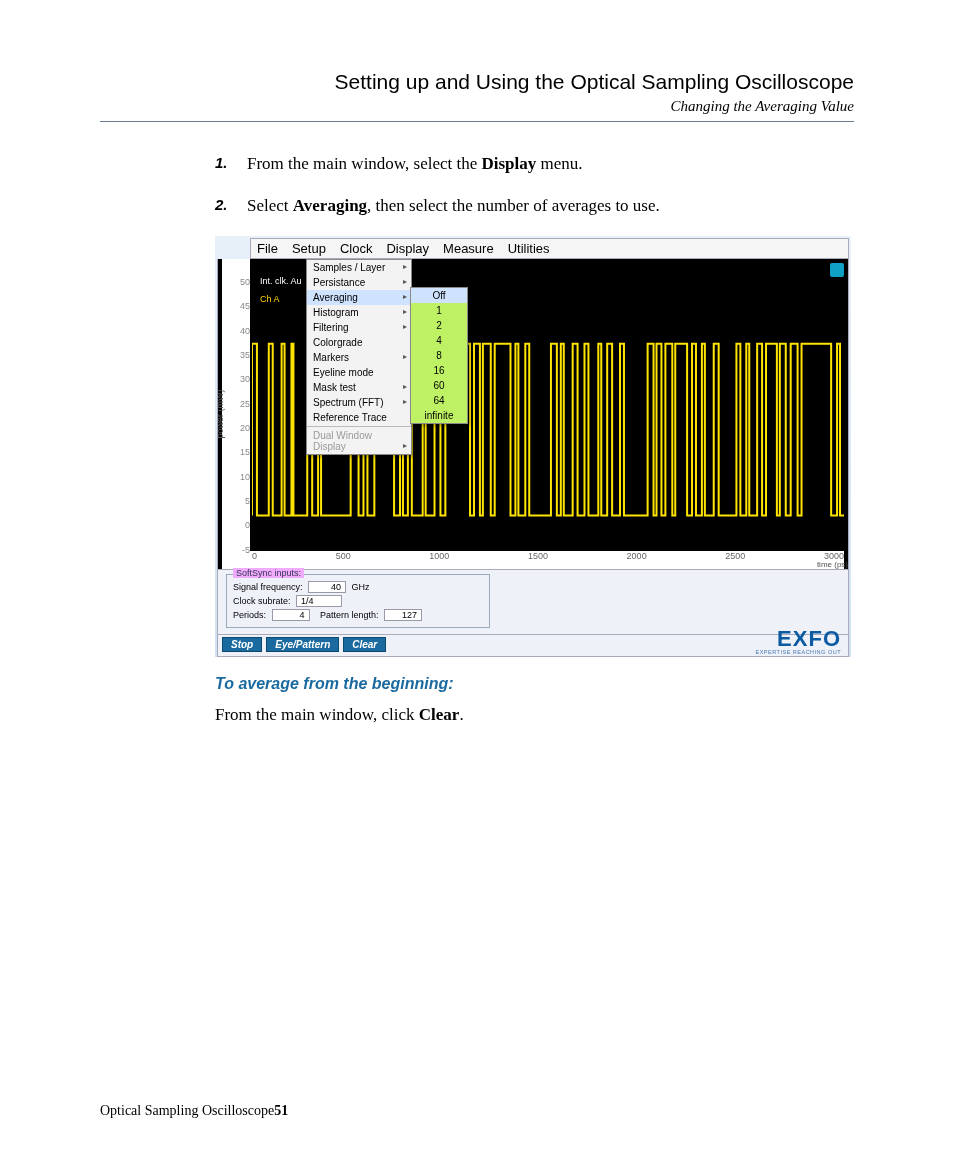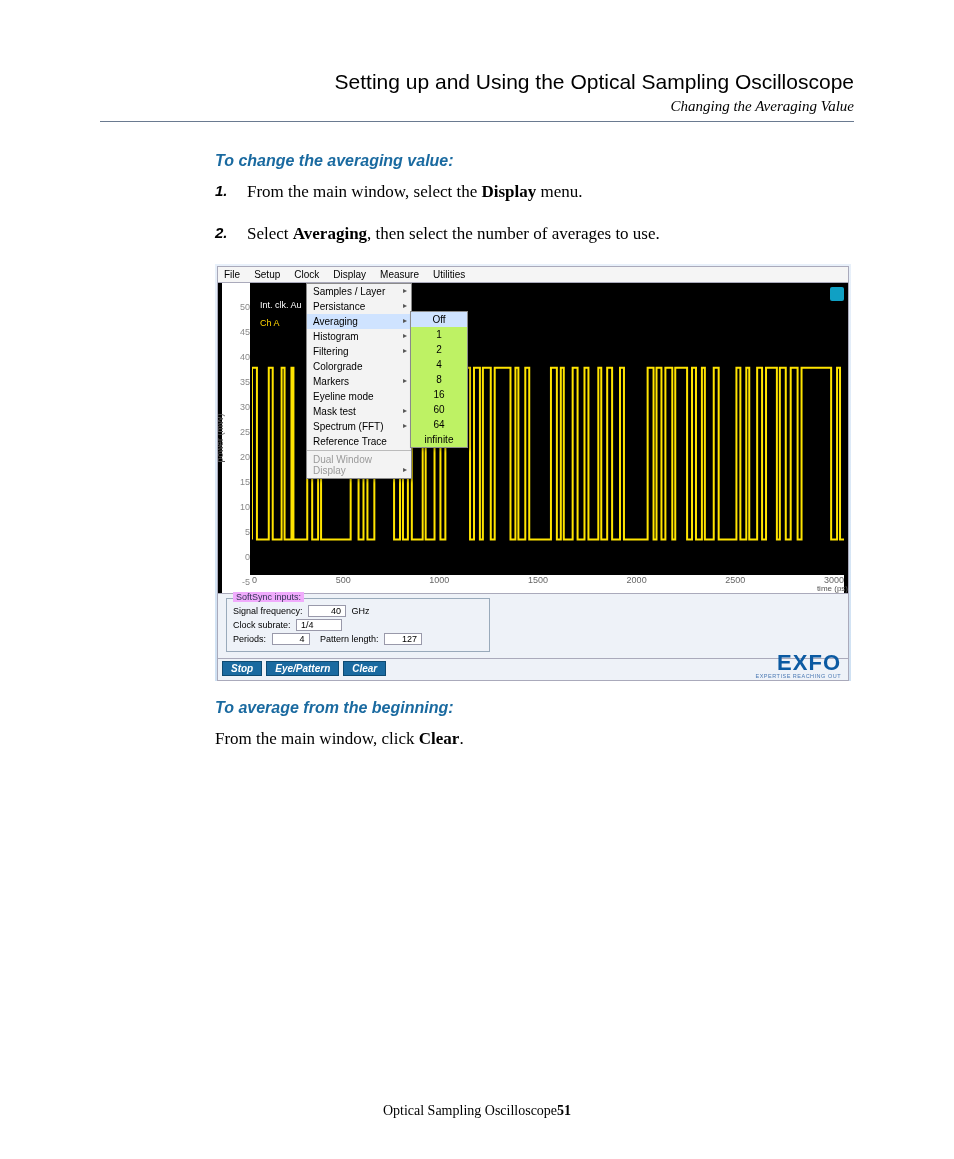--- a/index.html
+++ b/index.html
@@ -88,33 +88,34 @@
     background: linear-gradient(#e8f0fa, #cfe1f3);
     padding: 2px 2px 0 2px;
     position: relative;
   }
   .menubar {
     background: #f5f5f5;
     border: 1px solid #aab;
     display: flex;
     gap: 14px;
     padding: 2px 6px;
-    font-size: 10px;
+    font-size: 13px;
+    margin-left: 33px;
   }
   .chart-area {
     background: #000;
     height: 310px;
     position: relative;
     border: 1px solid #aab;
     border-top: none;
     overflow: hidden;
   }
   .yaxis {
     position: absolute;
-    left: 4px; top: 0; bottom: 2px;
+    left: 4px; top: 0; bottom: 10px;
     width: 28px;
     color: #888;
     font-size: 9px;
     display: flex;
     flex-direction: column;
     justify-content: space-between;
     padding: 4px 0;
     text-align: right;
     background: #fff;
   }
@@ -272,37 +273,36 @@
     background:#10a0c4;
     border-radius:2px;
   }
   
   .footer {
     position: absolute;
     bottom: 40px;
     left: 100px;
     right: 100px;
     display: flex;
-    justify-content: center;
+    justify-content: flex-start;
     font-size: 14px;
   }
   .footer .right { font-weight: bold; }
 </style>
 </head>
 <body>
 
 <div class="page">
   <div class="header">
     <p class="chapter-title">Setting up and Using the Optical Sampling Oscilloscope</p>
     <p class="section-subtitle">Changing the Averaging Value</p>
   </div>
   <hr class="hr">
 
   <div class="block">
-    <p class="task-title">To change the averaging value:</p>
     <ol class="steps">
       <li>
         <span class="step-num">1.</span>
         <span class="step-body">
           <span>From the main window, select the </span><strong class="b">Display</strong><span> menu.</span>
         </span>
       </li>
       <li>
         <span class="step-num">2.</span>
         <span class="step-body">

